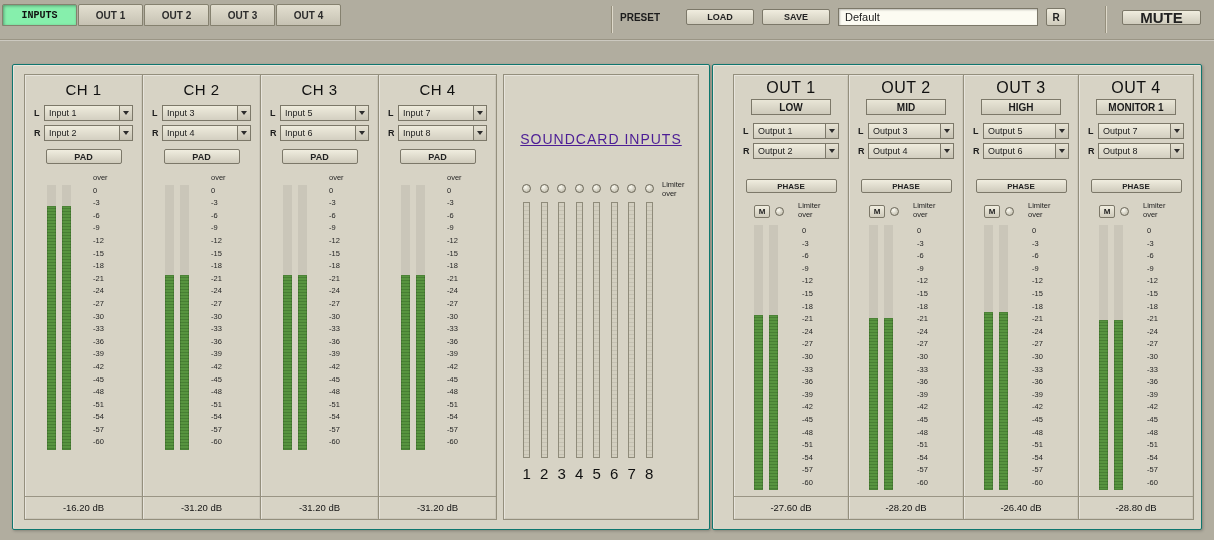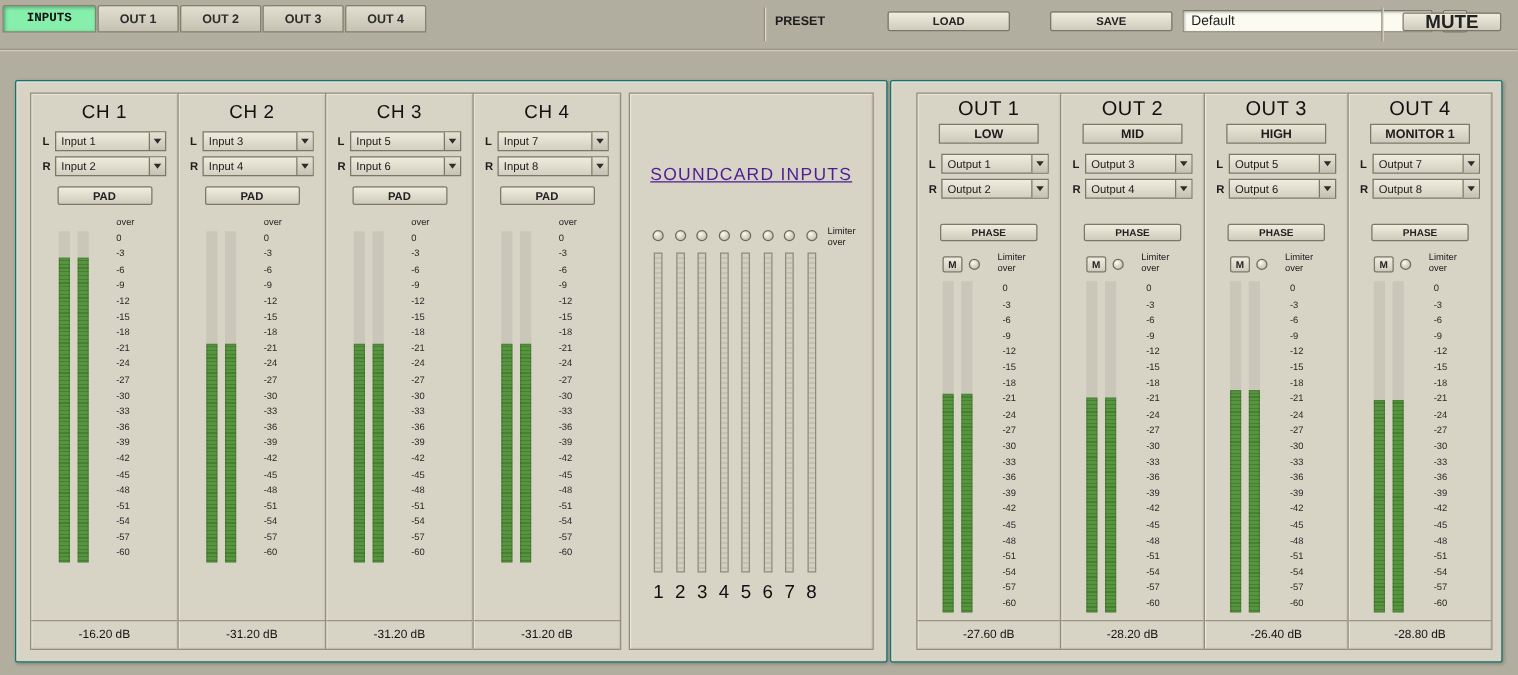--- a/index.html
+++ b/index.html
@@ -21,21 +21,21 @@
   .field { background:#fcfbf2; border:1px solid #7c7869; box-shadow:inset 1px 1px 2px rgba(0,0,0,0.25);
            font-size:9.5px; display:flex; align-items:center; justify-content:center; }
   .xo-field { width:46px; height:15px; }
   .xo-field.wide { width:53px; }
 
   .preset-group { position:absolute; left:620px; top:8px; display:flex; align-items:center; gap:8px; }
   .preset-label { font-size:10px; font-weight:bold; width:58px; }
   .btn { background:linear-gradient(#f0eddf,#cfcbbc); border:1px solid #7c7869; border-radius:2px;
          display:flex; align-items:center; justify-content:center; font-size:9px; font-weight:bold;
          color:#222; cursor:default; }
-  .load-btn,.save-btn { width:98px; height:16px;margin-left:24px; }
+  .load-btn,.save-btn { width:68px; height:16px; }
   .preset-field { width:200px; height:18px; justify-content:flex-start; padding-left:6px;
                   font-size:11px; font-weight:normal; }
   .r-btn { width:20px; height:18px; font-size:10px; }
   .mute-btn { position:absolute; left:1122px; top:10px; width:79px; height:15px; font-size:15px; }
   .vdiv { position:absolute; top:6px; height:27px; width:0;
           border-left:1px solid #958f7c; border-right:1px solid #ded9ca; }
 
   
   .panel { position:absolute; top:64px; height:466px; background:#d7d3c5; border:1px solid #0f766e;
            border-radius:2px; box-shadow:1px 1px 3px rgba(0,0,0,0.25), inset 1px 1px 0 rgba(255,255,255,0.4);
@@ -59,21 +59,21 @@
   .io-label { font-size:9px; font-weight:bold; width:10px; }
   .dd { flex:1; height:16px; background:linear-gradient(#efecdd,#d3cfc1); border:1px solid #7c7869;
         display:flex; align-items:center; }
   .dd-text { flex:1; font-size:9px; padding-left:4px; white-space:nowrap; overflow:hidden; }
   .dd-arrow-box { width:13px; height:14px; border-left:1px solid #7c7869;
                   background:linear-gradient(#e6e2d3,#c6c2b3); display:flex; align-items:center; justify-content:center; }
   .dd-arrow { width:0; height:0; border-left:3px solid transparent; border-right:3px solid transparent;
               border-top:4px solid #2c2c2c; }
 
   .pad-btn   { width:76px; height:15px; margin:8px auto 0; }
-  .phase-btn { width:78px; height:14px; margin:20px auto 0; font-size:8px; }
+  .phase-btn { width:91px; height:14px; margin:20px auto 0; font-size:8px; }
   .band-label { width:80px; height:16px; margin:2px auto 0; background:linear-gradient(#e9e6d7,#cecabb);
                 border:1px solid #7c7869; display:flex; align-items:center; justify-content:center;
                 font-size:10px; font-weight:bold; white-space:nowrap; }
 
   .m-row { position:relative; margin:10px 0 0 20px; height:16px; display:flex; align-items:center; }
   .m-btn { width:16px; height:13px; font-size:8px; }
   .led { width:9px; height:9px; border-radius:50%; border:1px solid #6c685a;
          background:radial-gradient(circle at 35% 30%, #fbfaf1, #c7c3b4 75%); margin-left:5px; }
   .limiter-lbl { position:absolute; left:44px; top:-1px; font-size:7.5px; line-height:8.5px; color:#222; }
 

